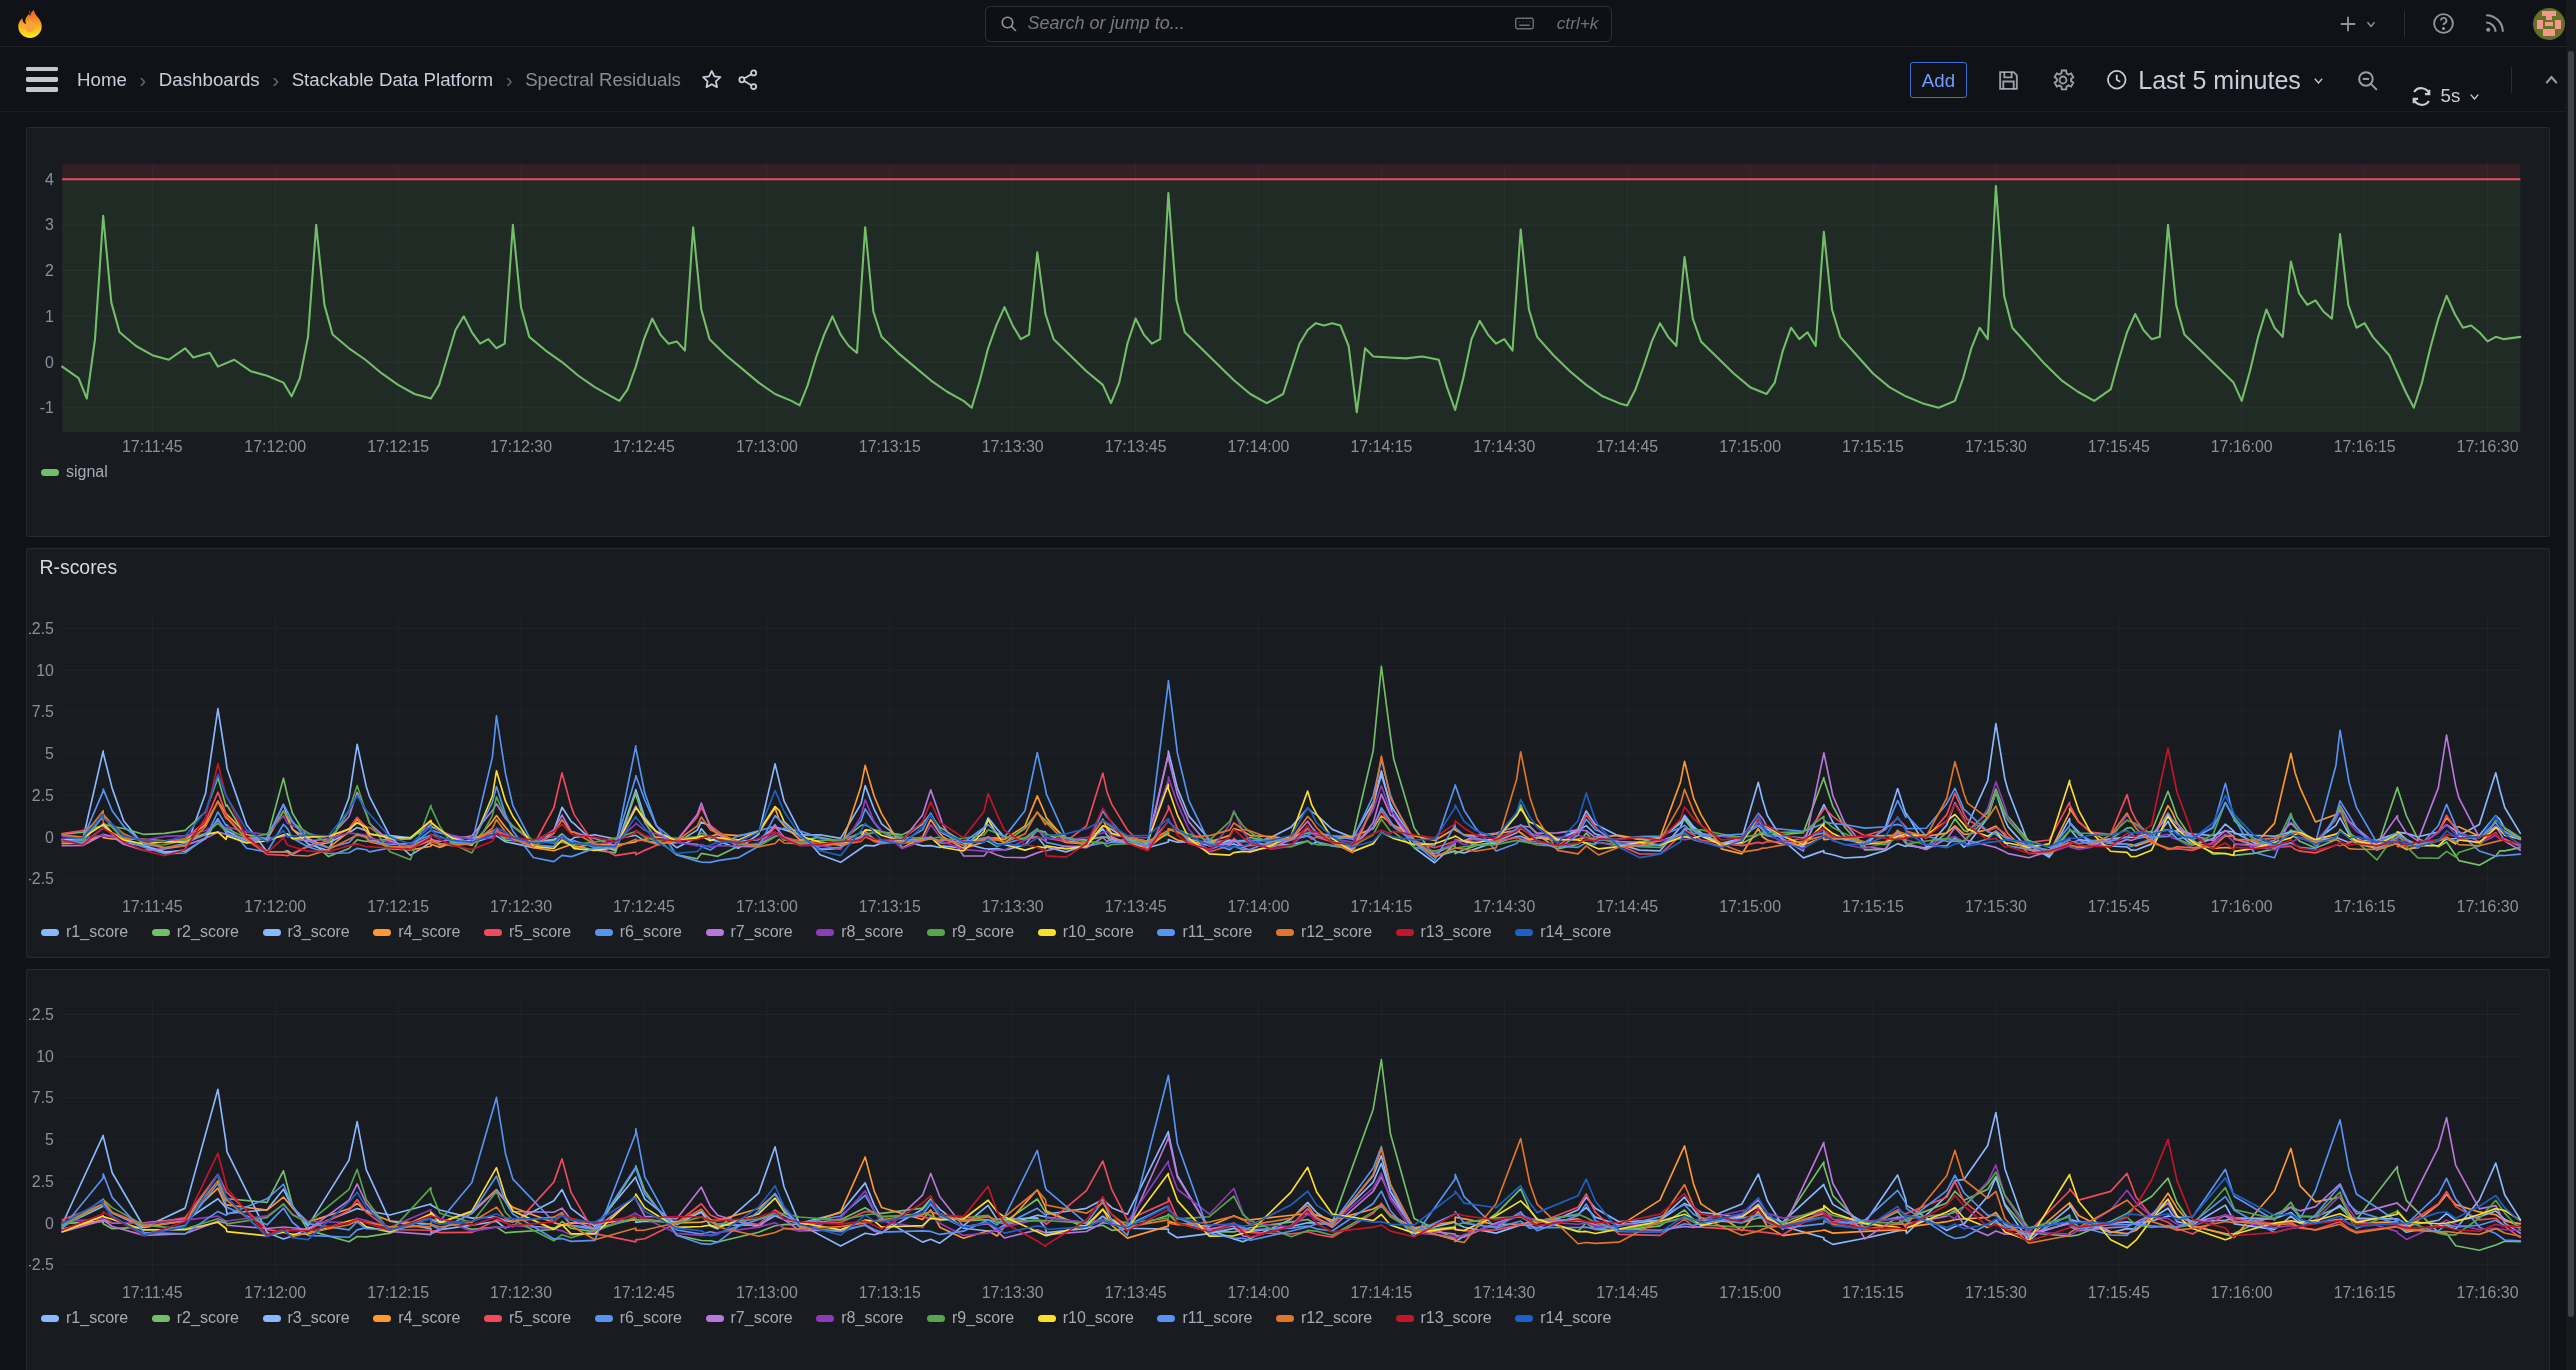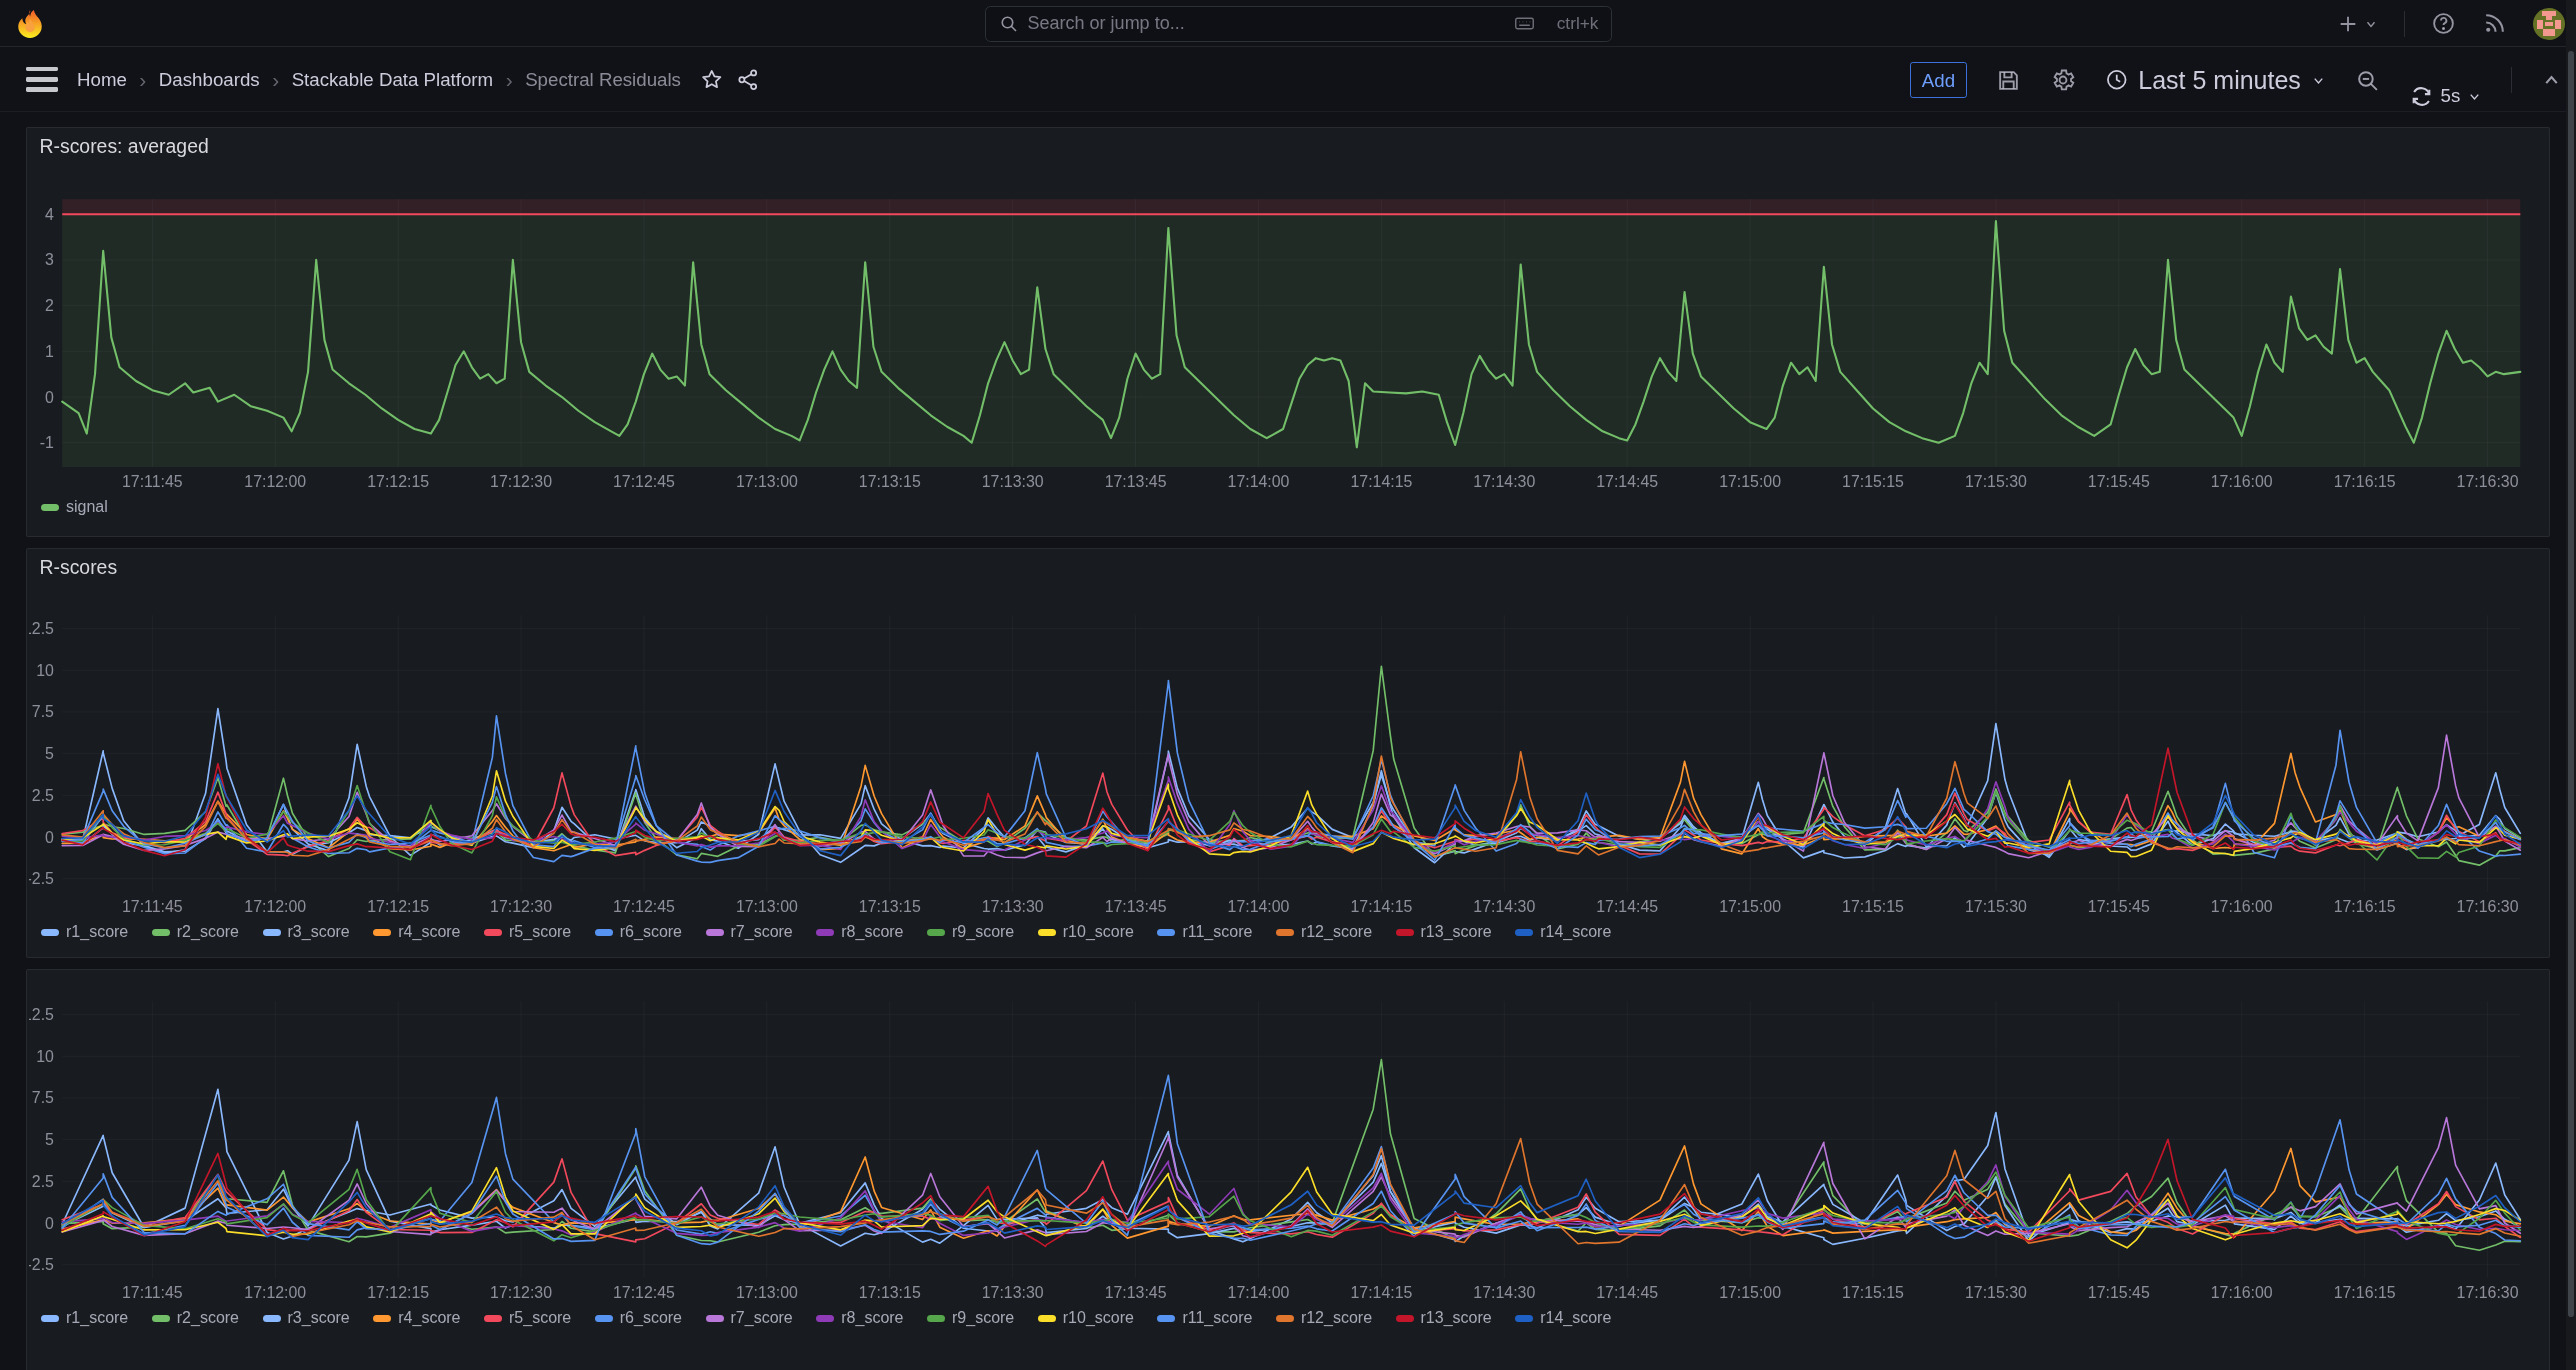--- a/index.html
+++ b/index.html
@@ -1,19 +1,19 @@
 <!DOCTYPE html>
 <html style="font-size:11px"><head>
 <meta charset="utf-8">
 <style>
   * { margin:0; padding:0; box-sizing:border-box; }
   html,body { width:2576px; height:1371px; overflow:hidden; background:#111217;
     font-family:"Liberation Sans", sans-serif; color:#CCCCDC; }
   .hdr { position:absolute; left:0; top:0; width:2576px; height:47px; background:#111217;
-    border-bottom:0.7px solid rgba(204,204,220,0.10); }
+    border-bottom:0.7px solid rgba(204,204,220,0.10);font-style:italic; }
   .logo { position:absolute; left:15px; top:8.3px; width:30px; height:30px; }
   .search { position:absolute; left:985px; top:5.5px; width:627px; height:36px; background:#0f1015;
     border:0.7px solid #2c3235; border-radius:5.5px; display:flex; align-items:center; padding:0 12.5px; gap:9.7px; }
   .search .ph { color:rgba(204,204,220,0.55); font-size:18px; flex:1; }
   .kbd { display:flex; align-items:center; gap:22px; color:rgba(204,204,220,0.50); font-size:17.3px; }
   .hico { display:flex; align-items:center; color:rgba(204,204,220,0.70); }
   .hdr-right { position:absolute; right:11px; top:0; height:47px; display:flex; align-items:center; gap:26px; }
   .vdiv { width:0.7px; height:26px; background:rgba(204,204,220,0.15); }
   .avatar { width:32px; height:32px; border-radius:50%; overflow:hidden; }
 
@@ -194,21 +194,20 @@
     <span class="vdiv"></span>
     <svg width="21" height="21" viewBox="0 0 24 24" fill="none" stroke="currentColor" stroke-width="2.4">
         <polyline points="6 15 12 8 18 15"></polyline>
       </svg>
   </div>
 </div>
 
 <div class="dash">
 
   <div class="panel p1">
-    <div class="ptitle">R-scores: averaged</div>
     <svg class="chart" id="c0" width="2519" height="329" viewBox="0 0 3640 475">
         <rect x="48" y="73.79351535836179" width="3552" height="365.2064846416382" fill="rgba(115,191,105,0.10)"></rect>
         <rect x="48" y="52" width="3552" height="21.793515358361788" fill="rgba(242,73,92,0.12)"></rect>
         <line x1="48" y1="73.79351535836179" x2="3600" y2="73.79351535836179" stroke="rgba(204,204,220,0.08)" stroke-width="1"></line>
         <text x="36" y="81.79351535836179" text-anchor="end" class="tick">4</text>
         <line x1="48" y1="139.8344709897611" x2="3600" y2="139.8344709897611" stroke="rgba(204,204,220,0.08)" stroke-width="1"></line>
         <text x="36" y="147.8344709897611" text-anchor="end" class="tick">3</text>
         <line x1="48" y1="205.87542662116041" x2="3600" y2="205.87542662116041" stroke="rgba(204,204,220,0.08)" stroke-width="1"></line>
         <text x="36" y="213.87542662116041" text-anchor="end" class="tick">2</text>
         <line x1="48" y1="271.91638225255974" x2="3600" y2="271.91638225255974" stroke="rgba(204,204,220,0.08)" stroke-width="1"></line>

